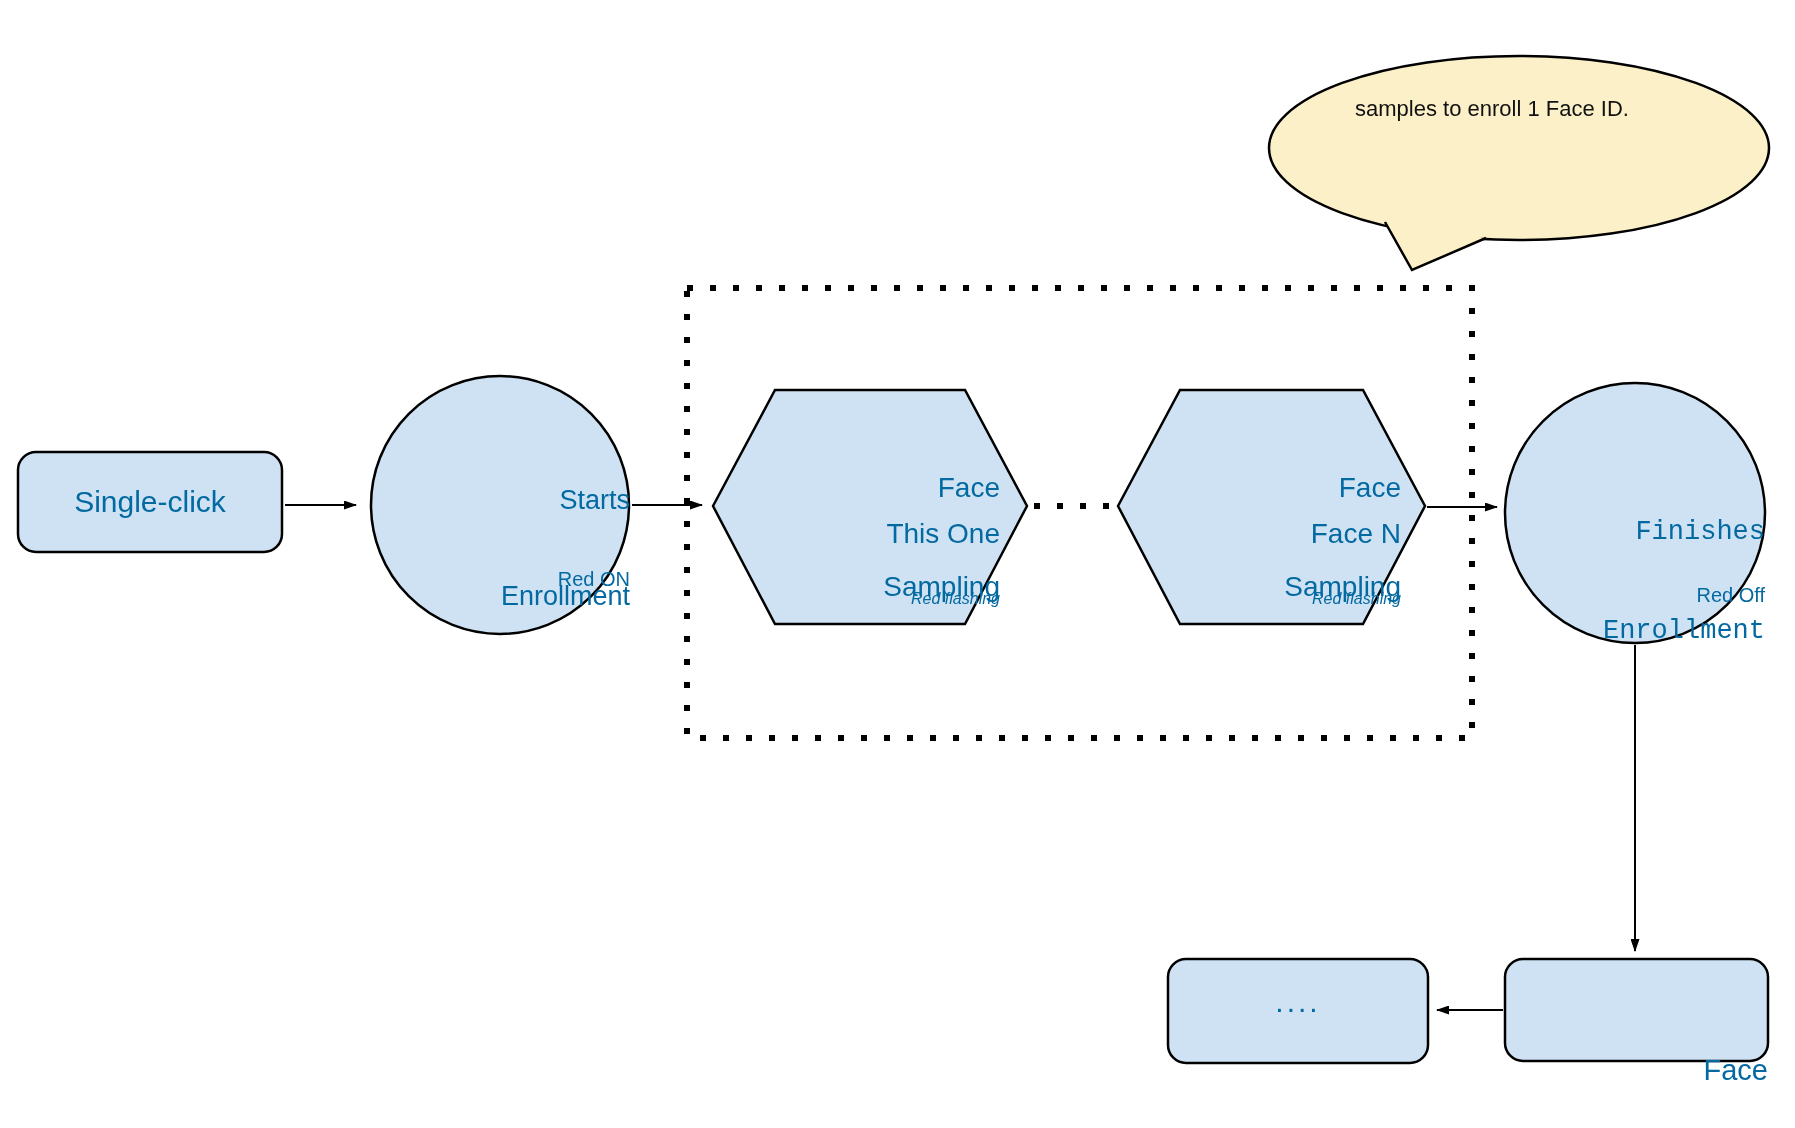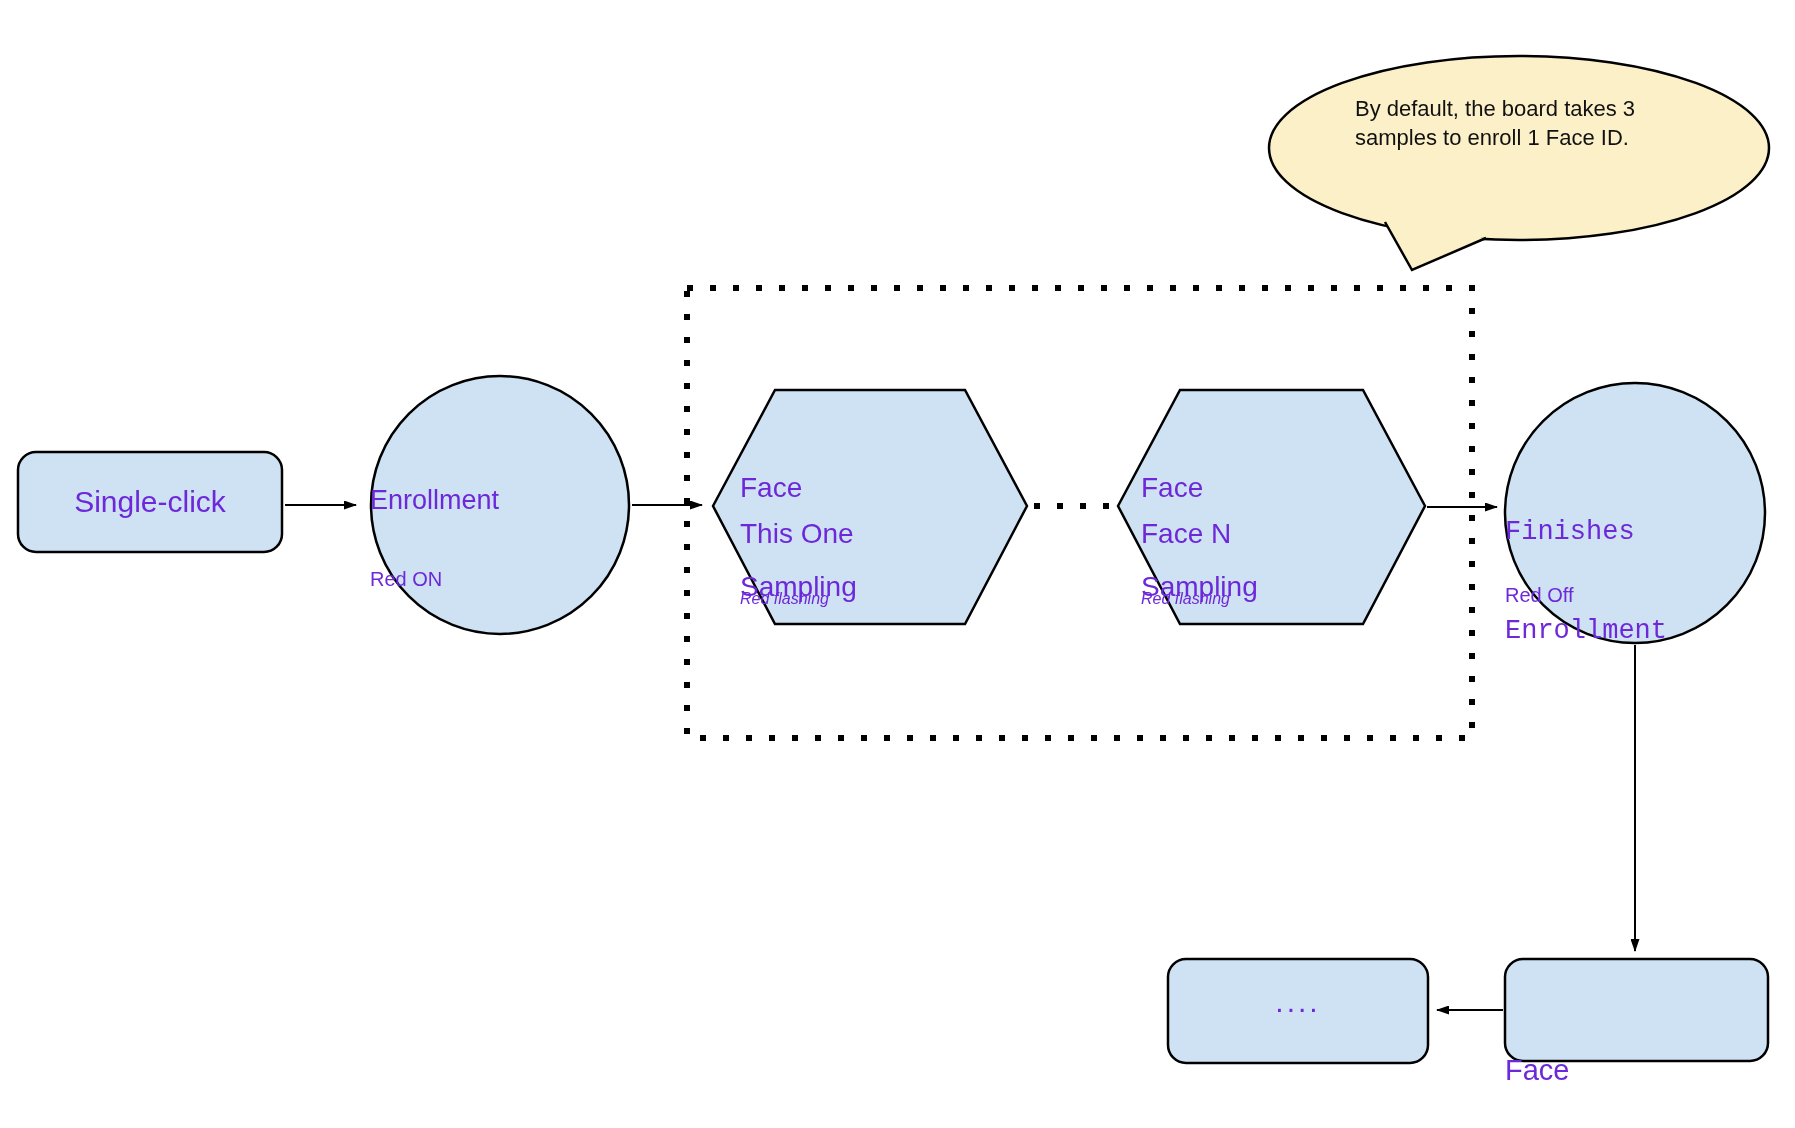--- a/index.html
+++ b/index.html
@@ -15,22 +15,22 @@
     background: #ffffff;
     overflow: hidden;
   }
   .canvas svg.layer {
     position: absolute;
     left: 0;
     top: 0;
   }
   .label {
     position: absolute;
-    color: #6d28d9;
-    text-align: left;
+    color: #0369a1;
+    text-align: right;
     line-height: 1.15;
     white-space: pre;
   }
   .flex-center {
     display: flex;
     align-items: center;
     justify-content: center;
   }
   .node-title   { font-size: 27px; }
   .node-status  { font-size: 20px; }
@@ -88,20 +88,21 @@
     <line x1="285" y1="505" x2="356" y2="505" stroke="#000000" stroke-width="2" marker-end="url(#arrowhead)"></line>
     <line x1="632" y1="505" x2="702" y2="505" stroke="#000000" stroke-width="2" marker-end="url(#arrowhead)"></line>
     <line x1="1427" y1="507" x2="1497" y2="507" stroke="#000000" stroke-width="2" marker-end="url(#arrowhead)"></line>
     <line x1="1635" y1="645" x2="1635" y2="951" stroke="#000000" stroke-width="2" marker-end="url(#arrowhead)"></line>
     <line x1="1503" y1="1010" x2="1437" y2="1010" stroke="#000000" stroke-width="2" marker-end="url(#arrowhead)"></line>
   </svg>
 
   <div class="label box-label flex-center" style="left:18px; top:452px; width:264px; height:100px;">Single-click</div>
 
   <div class="label node-title" style="left:370px; top:420px; width:260px; line-height:32px;">
+    <div>Starts</div>
     <div>Enrollment</div>
   </div>
   <div class="label node-status" style="left:370px; top:568px; width:260px;">Red ON</div>
 
   <div class="label hex-title" style="left:740px; top:405px; width:260px;">
     <div>Face</div>
     <div>Sampling</div>
   </div>
   <div class="label hex-take" style="left:740px; top:518px; width:260px;">This One</div>
   <div class="label hex-status" style="left:740px; top:590px; width:260px;">Red flashing</div>
@@ -120,18 +121,17 @@
   <div class="label node-status" style="left:1505px; top:584px; width:260px;">Red Off</div>
 
   <div class="label fd-label" style="left:1505px; top:970px; width:263px;">
     <div>Face</div>
     
   </div>
 
   <div class="label dots-label flex-center" style="left:1168px; top:950px; width:260px; height:104px;">....</div>
 
   <div class="callout-text">
-    <div>By default, the board takes 3</div>
     <div>samples to enroll 1 Face ID.</div>
     <div class="callout-gap"></div>
   </div>
 
 </div>
 
 </body></html>

